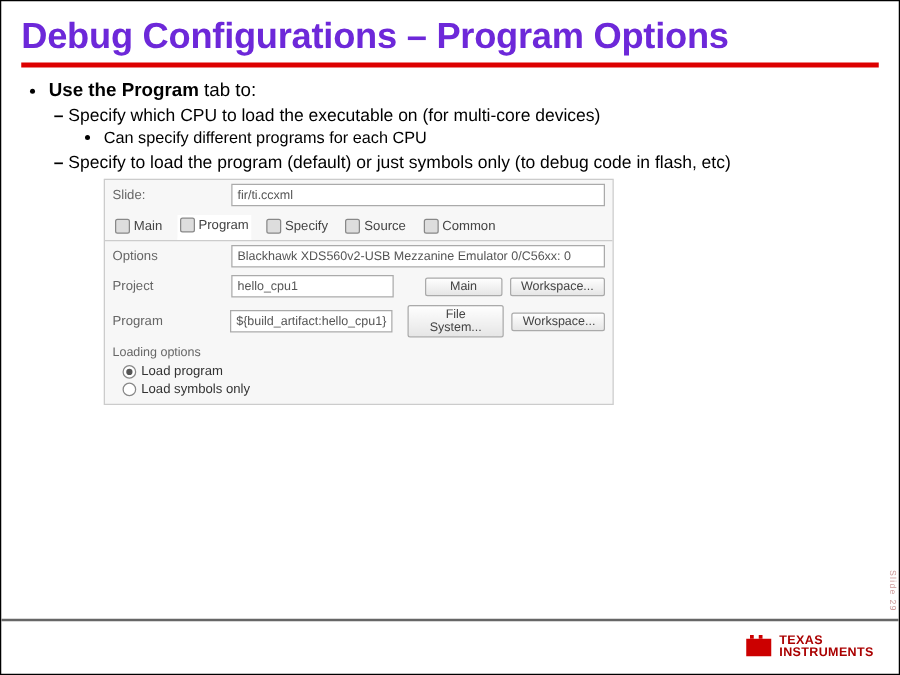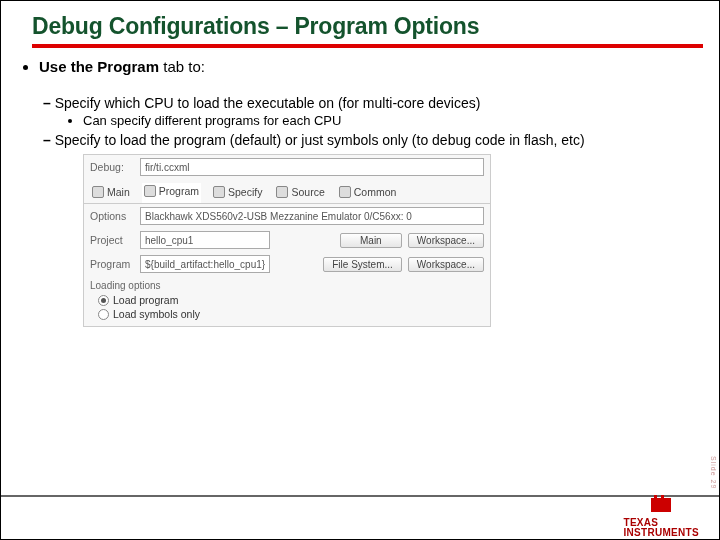--- a/index.html
+++ b/index.html
@@ -5,33 +5,32 @@
   * { box-sizing: border-box; margin: 0; padding: 0; }
   html, body { width: 720px; height: 540px; }
   body {
     background: #fff;
     font-family: Arial, Helvetica, sans-serif;
     position: relative;
     border: 1px solid #000;
   }
   .slide { padding: 12px 16px 0 16px; }
   .title {
-    font-size: 23px;
+    font-size: 29px;
     font-weight: 700;
-    color: #14532d;
+    color: #6d28d9;
     border-bottom: 4px solid #d00;
     padding-bottom: 4px;
     margin-bottom: 10px;
     letter-spacing: -0.2px;
-    margin-left: 15px;
   }
   ul.top { list-style: disc; padding-left: 22px; font-size: 15px; }
   ul.top > li { margin-bottom: 4px; }
   ul.top b { font-weight: 700; }
-  ul.sub1 { list-style: none; padding-left: 18px; font-size: 14px; margin-top: 20px; }
+  ul.sub1 { list-style: none; padding-left: 18px; font-size: 14px; margin-top: 3px; }
   ul.sub1 > li::before { content: "– "; font-weight: 700; margin-left: -14px; }
   ul.sub1 > li { margin-bottom: 4px; }
   ul.sub2 { list-style: disc; padding-left: 26px; font-size: 13px; margin-top: 2px; margin-bottom: 2px; }
 
   .panel {
     width: 408px;
     margin: 6px 0 0 66px;
     border: 1px solid #ccc;
     background: #f7f7f7;
     font-family: "Segoe UI", Tahoma, sans-serif;
@@ -44,20 +43,21 @@
     flex: 1;
     border: 1px solid #aaa;
     background: #fff;
     padding: 2px 4px;
     font-size: 10px;
     color: #555;
     height: 18px;
     line-height: 14px;
     white-space: nowrap;
     overflow: hidden;
+    margin-left: 45px;
   }
   .btn {
     border: 1px solid #aaa;
     background: linear-gradient(#fefefe,#e6e6e6);
     padding: 1px 8px;
     font-size: 10px;
     border-radius: 2px;
     min-width: 62px;
     text-align: center;
     color: #444;
@@ -109,21 +109,20 @@
   }
   .ti-logo {
     display: flex;
     align-items: center;
     gap: 6px;
     color: #a00;
     font-weight: 700;
     font-size: 10px;
     letter-spacing: 0.3px;
     line-height: 1.05;
-    flex-direction: column;
   }
   .ti-chip {
     width: 20px; height: 14px;
     background: #c00;
     position: relative;
   }
   .ti-chip::before, .ti-chip::after {
     content: "";
     position: absolute;
     width: 3px; height: 3px; background: #c00;
@@ -159,21 +158,21 @@
             <li>Can specify different programs for each CPU</li>
           </ul>
         </li>
         <li>Specify to load the program (default) or just symbols only (to debug code in flash, etc)</li>
       </ul>
     </li>
   </ul>
 
   <div class="panel">
     <div class="row">
-      <span class="label">Debug:</span>
+      <span class="label">Slide:</span>
       <span class="field">fir/ti.ccxml</span>
     </div>
 
     <div class="tabs">
       <div class="tab">
         <span class="tab-icon"></span>
         <span>Main</span>
       </div>
       <div class="tab active">
         <span class="tab-icon"></span>

